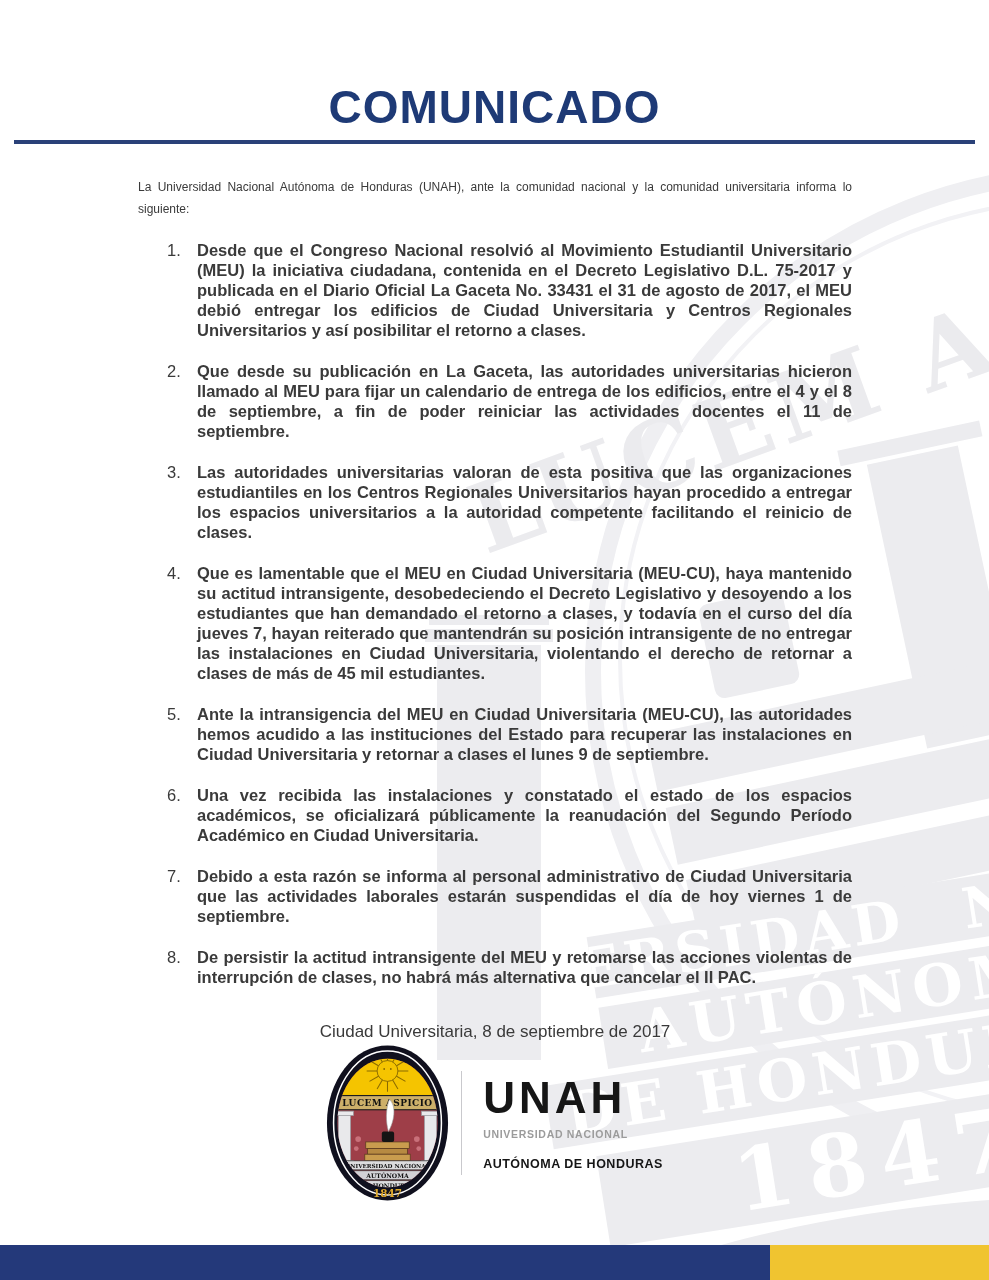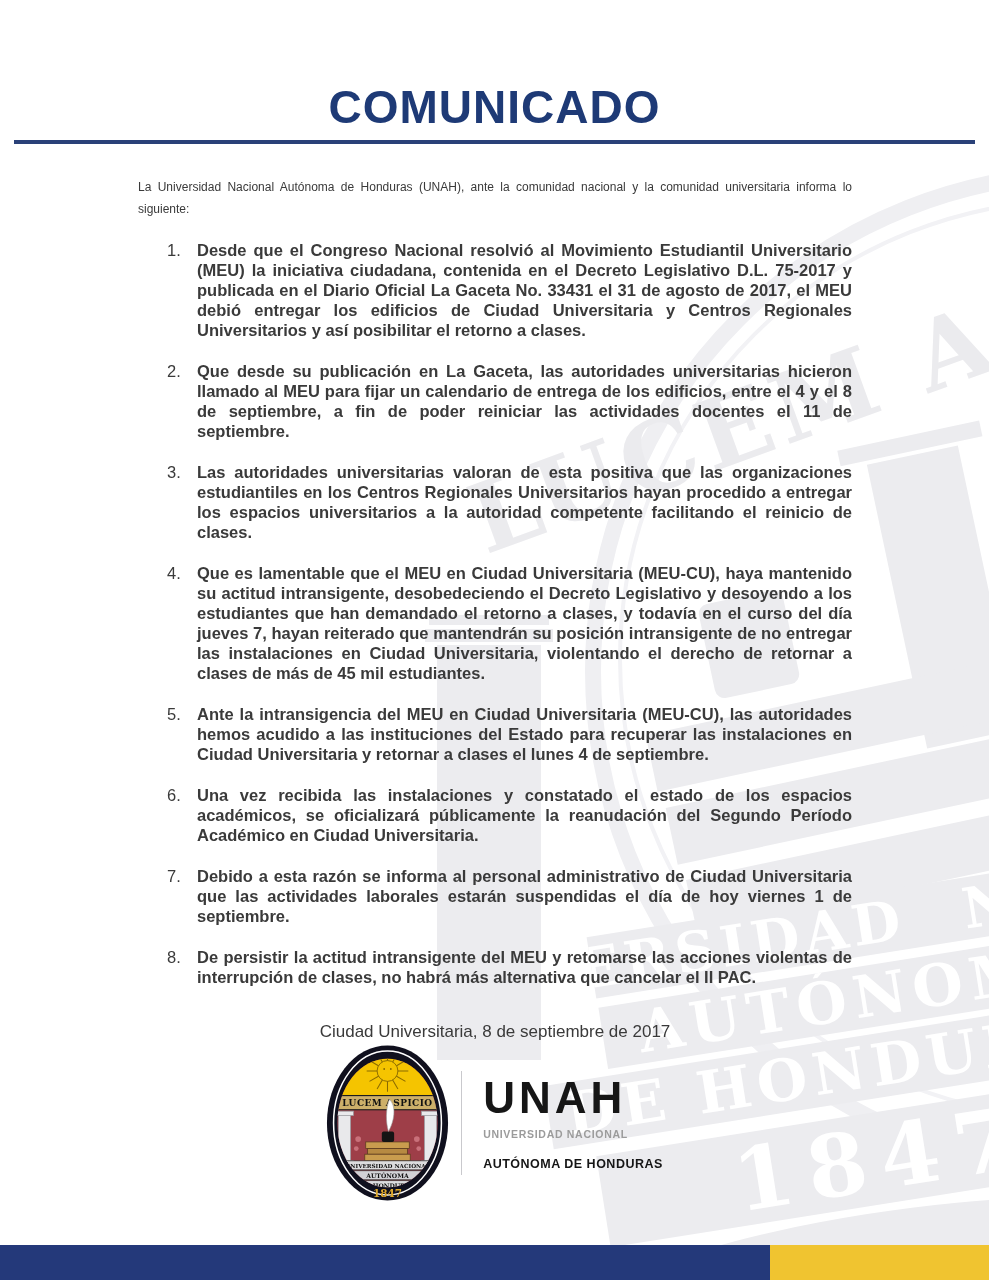--- a/index.html
+++ b/index.html
@@ -116,21 +116,21 @@
         <div class="item">
           <span class="num">3.</span>
           <div class="txt">Las autoridades universitarias valoran de esta positiva que las organizaciones estudiantiles en los Centros Regionales Universitarios hayan procedido a entregar los espacios universitarios a la autoridad competente facilitando el reinicio de clases.</div>
         </div>
         <div class="item">
           <span class="num">4.</span>
           <div class="txt">Que es lamentable que el MEU en Ciudad Universitaria (MEU-CU), haya mantenido su actitud intransigente, desobedeciendo el Decreto Legislativo y desoyendo a los estudiantes que han demandado el retorno a clases, y todavía en el curso del día jueves 7, hayan reiterado que mantendrán su posición intransigente de no entregar las instalaciones en Ciudad Universitaria, violentando el derecho de retornar a clases de más de 45 mil estudiantes.</div>
         </div>
         <div class="item">
           <span class="num">5.</span>
-          <div class="txt">Ante la intransigencia del MEU en Ciudad Universitaria (MEU-CU), las autoridades hemos acudido a las instituciones del Estado para recuperar las instalaciones en Ciudad Universitaria y retornar a clases el lunes 4 de septiembre.</div>
+          <div class="txt">Ante la intransigencia del MEU en Ciudad Universitaria (MEU-CU), las autoridades hemos acudido a las instituciones del Estado para recuperar las instalaciones en Ciudad Universitaria y retornar a clases el lunes 9 de septiembre.</div>
         </div>
         <div class="item">
           <span class="num">6.</span>
           <div class="txt">Una vez recibida las instalaciones y constatado el estado de los espacios académicos, se oficializará públicamente la reanudación del Segundo Período Académico en Ciudad Universitaria.</div>
         </div>
         <div class="item">
           <span class="num">7.</span>
           <div class="txt">Debido a esta razón se informa al personal administrativo de Ciudad Universitaria que las actividades laborales estarán suspendidas el día de hoy viernes 1 de septiembre.</div>
         </div>
         <div class="item">

